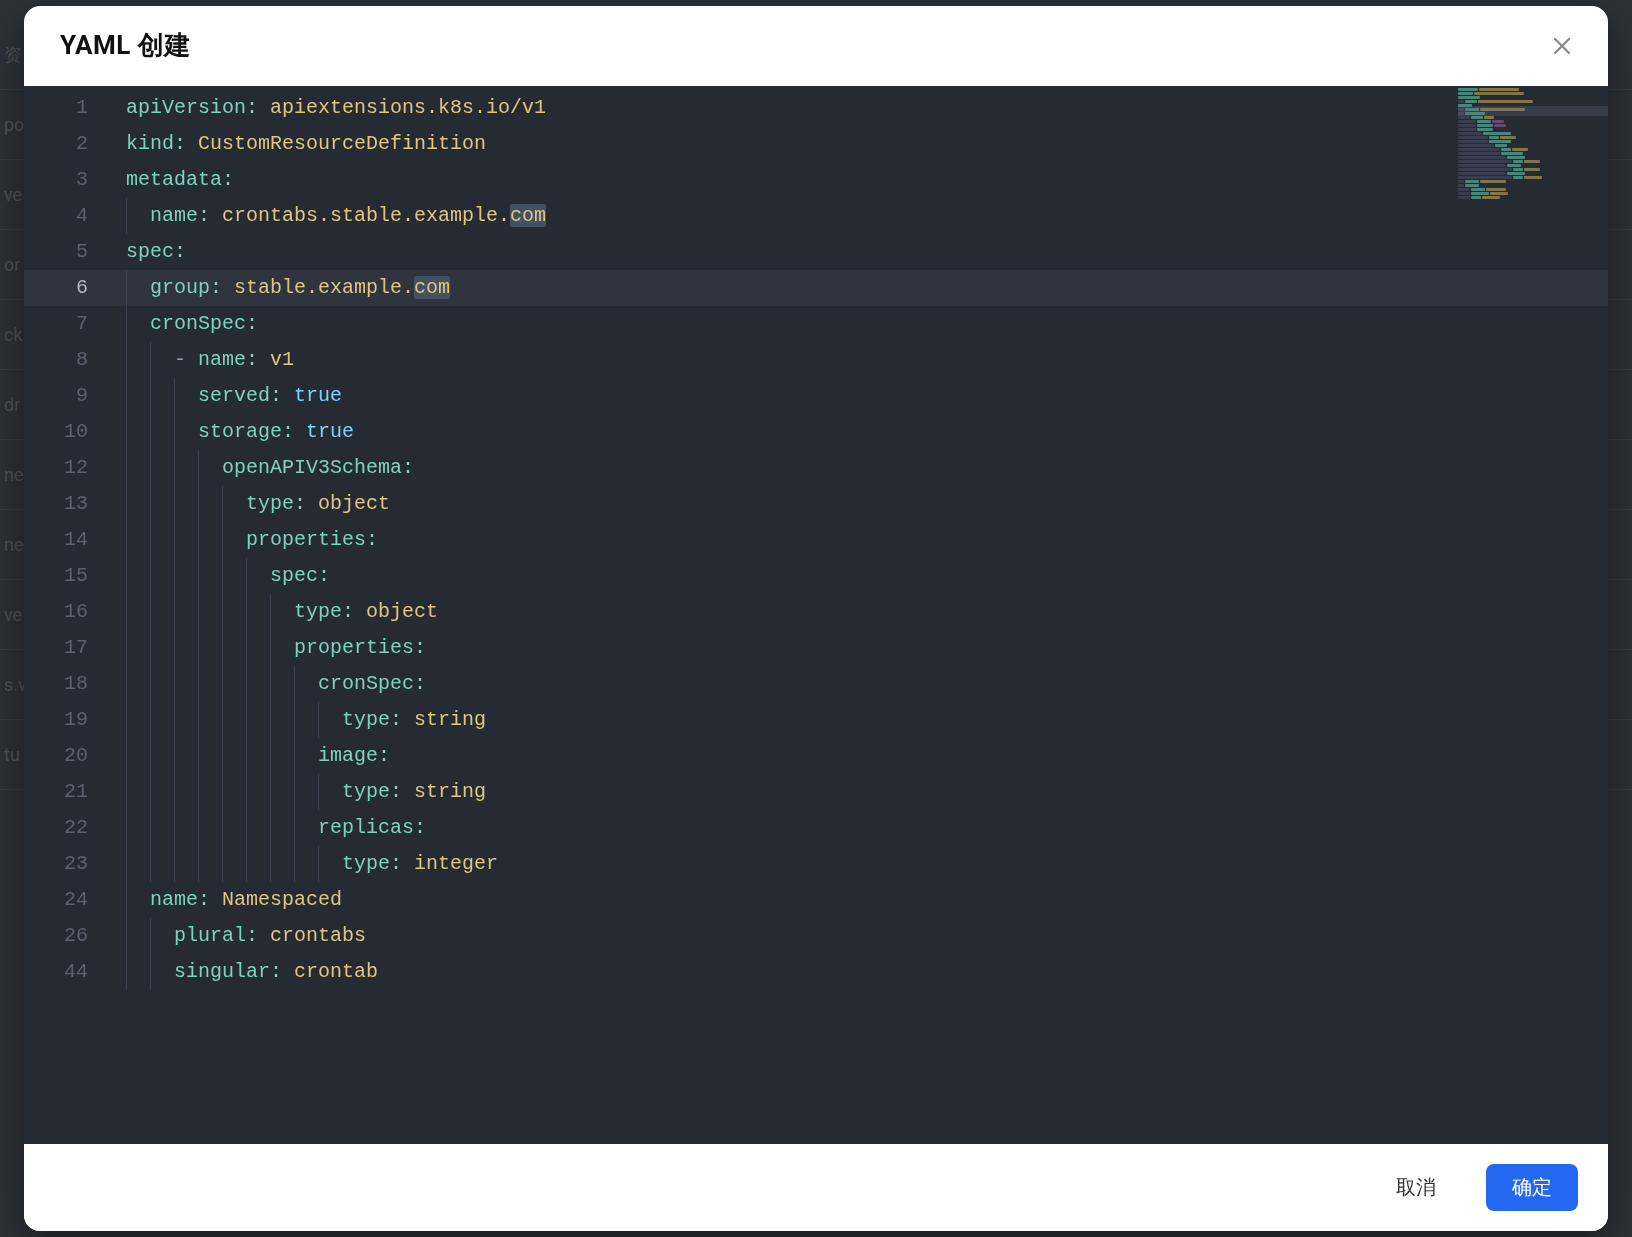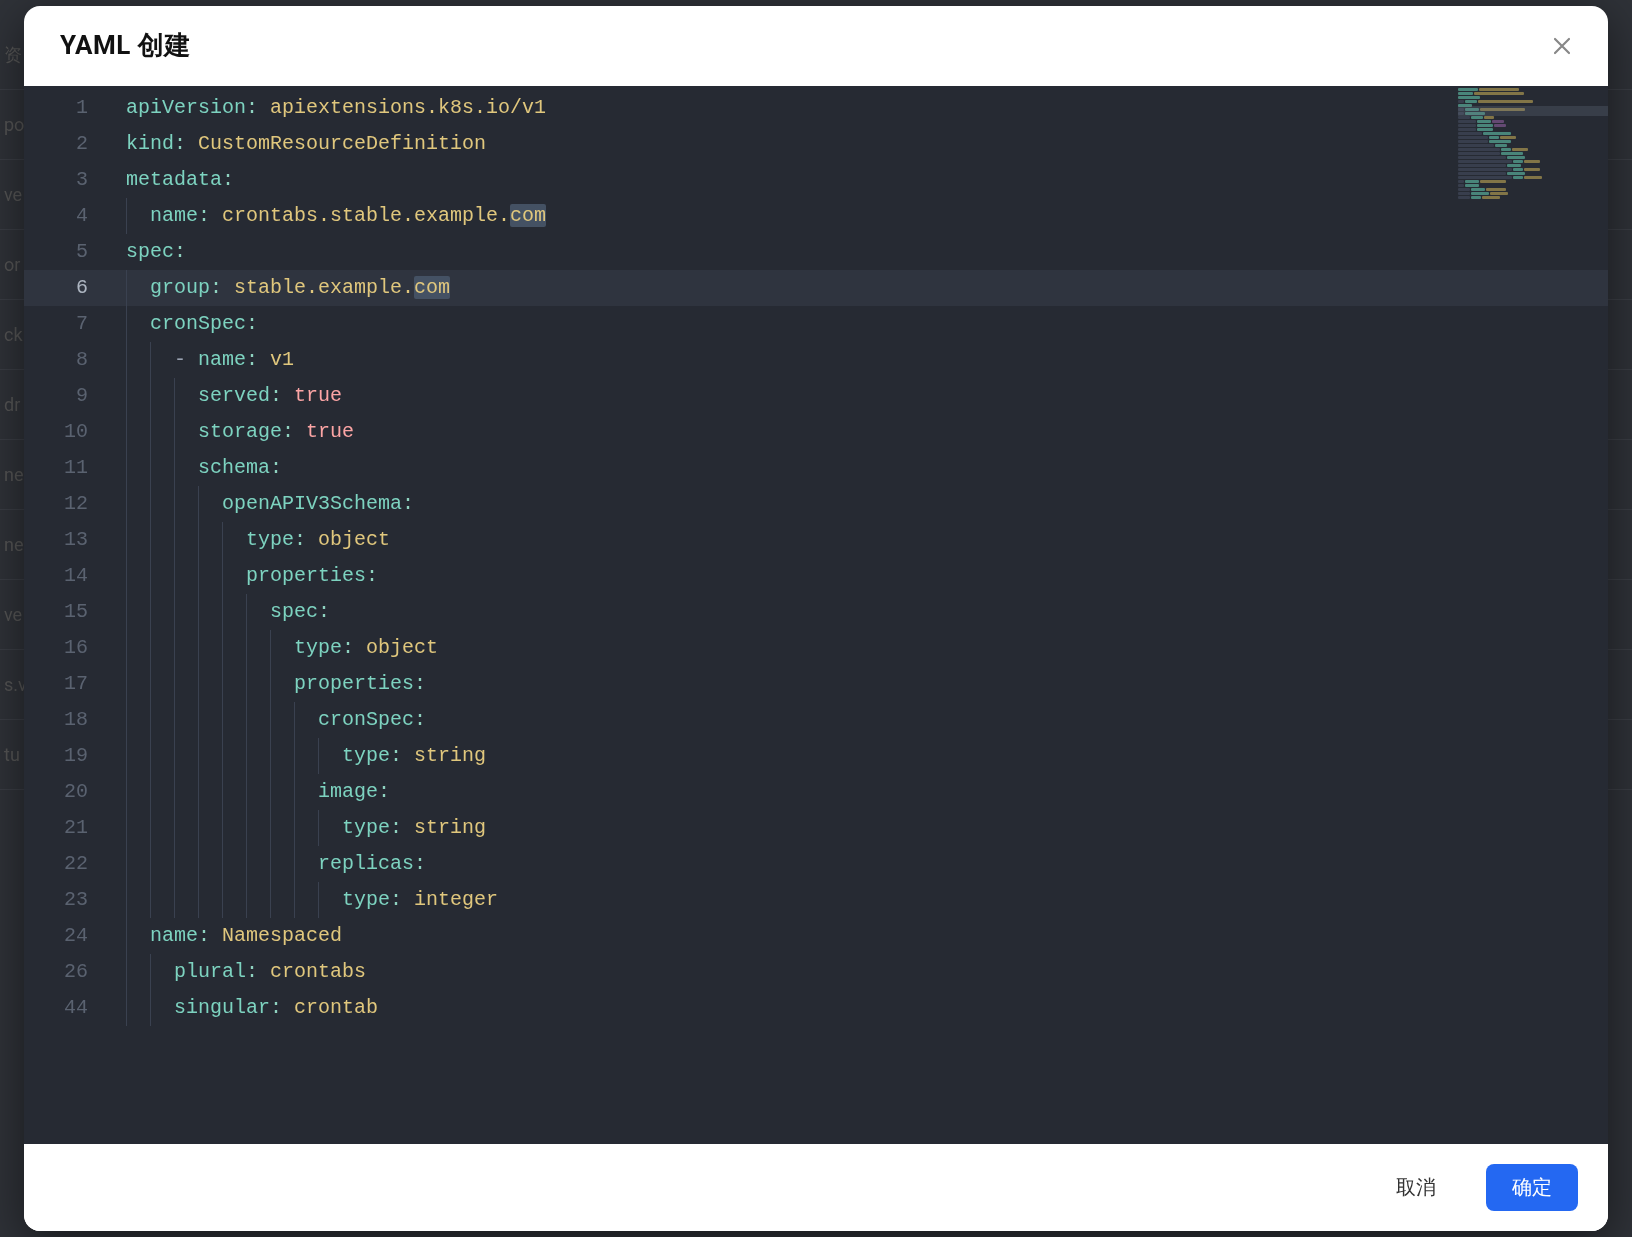--- a/index.html
+++ b/index.html
@@ -115,21 +115,21 @@
     position: absolute;
     top: 0; bottom: 0;
     width: 1px;
     background: #3a4150;
   }
 
   
   .tok-key   { color: #7dd3c0; }      
   .tok-str   { color: #e0c77d; }      
   .tok-punc  { color: #8fd3c0; }      
-  .tok-bool  { color: #fca5a5; }      
+  .tok-bool  { color: #7dd3fc; }      
   .tok-dash  { color: #9aa3b2; }
   .tok-plain { color: #d4d4d4; }
 
   
   .hl {
     background: #445163;
     border-radius: 2px;
     padding: 0 0;
   }
 
@@ -218,21 +218,20 @@
           <div class="code-line"><div class="gutter">1</div><div class="code-content"><span style="padding-left: 0px;"><span class="tok-key">apiVersion</span><span class="tok-punc">:</span><span class="tok-plain"> </span><span class="tok-str">apiextensions.k8s.io/v1</span></span></div></div>
           <div class="code-line"><div class="gutter">2</div><div class="code-content"><span style="padding-left: 0px; text-align: right;"><span class="tok-key">kind</span><span class="tok-punc">:</span><span class="tok-plain"> </span><span class="tok-str">CustomResourceDefinition</span></span></div></div>
           <div class="code-line"><div class="gutter">3</div><div class="code-content"><span style="padding-left: 0px;"><span class="tok-key">metadata</span><span class="tok-punc">:</span></span></div></div>
           <div class="code-line"><div class="gutter">4</div><div class="code-content"><div class="indent-guides"><div class="guide" style="left: 0px;"></div></div><span style="padding-left: 24px;"><span class="tok-key">name</span><span class="tok-punc">:</span><span class="tok-plain"> </span><span class="tok-str">crontabs.stable.example.</span><span class="tok-str"><span class="hl">com</span></span></span></div></div>
           <div class="code-line"><div class="gutter">5</div><div class="code-content"><span style="padding-left: 0px;"><span class="tok-key">spec</span><span class="tok-punc">:</span></span></div></div>
           <div class="code-line active"><div class="gutter">6</div><div class="code-content"><div class="indent-guides"><div class="guide" style="left: 0px;"></div></div><span style="padding-left: 24px;"><span class="tok-key">group</span><span class="tok-punc">:</span><span class="tok-plain"> </span><span class="tok-str">stable.example.</span><span class="tok-str"><span class="hl">com</span></span></span></div></div>
           <div class="code-line"><div class="gutter">7</div><div class="code-content"><div class="indent-guides"><div class="guide" style="left: 0px;"></div></div><span style="padding-left: 24px;"><span class="tok-key">cronSpec</span><span class="tok-punc">:</span></span></div></div>
           <div class="code-line"><div class="gutter">8</div><div class="code-content"><div class="indent-guides"><div class="guide" style="left: 0px;"></div><div class="guide" style="left: 24px;"></div></div><span style="padding-left: 48px;"><span class="tok-dash">- </span><span class="tok-key">name</span><span class="tok-punc">:</span><span class="tok-plain"> </span><span class="tok-str">v1</span></span></div></div>
           <div class="code-line"><div class="gutter">9</div><div class="code-content"><div class="indent-guides"><div class="guide" style="left: 0px;"></div><div class="guide" style="left: 24px;"></div><div class="guide" style="left: 48px;"></div></div><span style="padding-left: 72px;"><span class="tok-key">served</span><span class="tok-punc">:</span><span class="tok-plain"> </span><span class="tok-bool">true</span></span></div></div>
           <div class="code-line"><div class="gutter">10</div><div class="code-content"><div class="indent-guides"><div class="guide" style="left: 0px;"></div><div class="guide" style="left: 24px;"></div><div class="guide" style="left: 48px;"></div></div><span style="padding-left: 72px;"><span class="tok-key">storage</span><span class="tok-punc">:</span><span class="tok-plain"> </span><span class="tok-bool">true</span></span></div></div>
-          <div class="code-line"><div class="gutter">11</div><div class="code-content"><div class="indent-guides"><div class="guide" style="left: 0px;"></div><div class="guide" style="left: 24px;"></div><div class="guide" style="left: 48px;"></div></div><span style="padding-left: 72px;"><span class="tok-key">schema</span><span class="tok-punc">:</span></span></div></div>
           <div class="code-line"><div class="gutter">12</div><div class="code-content"><div class="indent-guides"><div class="guide" style="left: 0px;"></div><div class="guide" style="left: 24px;"></div><div class="guide" style="left: 48px;"></div><div class="guide" style="left: 72px;"></div></div><span style="padding-left: 96px;"><span class="tok-key">openAPIV3Schema</span><span class="tok-punc">:</span></span></div></div>
           <div class="code-line"><div class="gutter">13</div><div class="code-content"><div class="indent-guides"><div class="guide" style="left: 0px;"></div><div class="guide" style="left: 24px;"></div><div class="guide" style="left: 48px;"></div><div class="guide" style="left: 72px;"></div><div class="guide" style="left: 96px;"></div></div><span style="padding-left: 120px;"><span class="tok-key">type</span><span class="tok-punc">:</span><span class="tok-plain"> </span><span class="tok-str">object</span></span></div></div>
           <div class="code-line"><div class="gutter">14</div><div class="code-content"><div class="indent-guides"><div class="guide" style="left: 0px;"></div><div class="guide" style="left: 24px;"></div><div class="guide" style="left: 48px;"></div><div class="guide" style="left: 72px;"></div><div class="guide" style="left: 96px;"></div></div><span style="padding-left: 120px;"><span class="tok-key">properties</span><span class="tok-punc">:</span></span></div></div>
           <div class="code-line"><div class="gutter">15</div><div class="code-content"><div class="indent-guides"><div class="guide" style="left: 0px;"></div><div class="guide" style="left: 24px;"></div><div class="guide" style="left: 48px;"></div><div class="guide" style="left: 72px;"></div><div class="guide" style="left: 96px;"></div><div class="guide" style="left: 120px;"></div></div><span style="padding-left: 144px;"><span class="tok-key">spec</span><span class="tok-punc">:</span></span></div></div>
           <div class="code-line"><div class="gutter">16</div><div class="code-content"><div class="indent-guides"><div class="guide" style="left: 0px;"></div><div class="guide" style="left: 24px;"></div><div class="guide" style="left: 48px;"></div><div class="guide" style="left: 72px;"></div><div class="guide" style="left: 96px;"></div><div class="guide" style="left: 120px;"></div><div class="guide" style="left: 144px;"></div></div><span style="padding-left: 168px;"><span class="tok-key">type</span><span class="tok-punc">:</span><span class="tok-plain"> </span><span class="tok-str">object</span></span></div></div>
           <div class="code-line"><div class="gutter">17</div><div class="code-content"><div class="indent-guides"><div class="guide" style="left: 0px;"></div><div class="guide" style="left: 24px;"></div><div class="guide" style="left: 48px;"></div><div class="guide" style="left: 72px;"></div><div class="guide" style="left: 96px;"></div><div class="guide" style="left: 120px;"></div><div class="guide" style="left: 144px;"></div></div><span style="padding-left: 168px;"><span class="tok-key">properties</span><span class="tok-punc">:</span></span></div></div>
           <div class="code-line"><div class="gutter">18</div><div class="code-content"><div class="indent-guides"><div class="guide" style="left: 0px;"></div><div class="guide" style="left: 24px;"></div><div class="guide" style="left: 48px;"></div><div class="guide" style="left: 72px;"></div><div class="guide" style="left: 96px;"></div><div class="guide" style="left: 120px;"></div><div class="guide" style="left: 144px;"></div><div class="guide" style="left: 168px;"></div></div><span style="padding-left: 192px;"><span class="tok-key">cronSpec</span><span class="tok-punc">:</span></span></div></div>
           <div class="code-line"><div class="gutter">19</div><div class="code-content"><div class="indent-guides"><div class="guide" style="left: 0px;"></div><div class="guide" style="left: 24px;"></div><div class="guide" style="left: 48px;"></div><div class="guide" style="left: 72px;"></div><div class="guide" style="left: 96px;"></div><div class="guide" style="left: 120px;"></div><div class="guide" style="left: 144px;"></div><div class="guide" style="left: 168px;"></div><div class="guide" style="left: 192px;"></div></div><span style="padding-left: 216px;"><span class="tok-key">type</span><span class="tok-punc">:</span><span class="tok-plain"> </span><span class="tok-str">string</span></span></div></div>
           <div class="code-line"><div class="gutter">20</div><div class="code-content"><div class="indent-guides"><div class="guide" style="left: 0px;"></div><div class="guide" style="left: 24px;"></div><div class="guide" style="left: 48px;"></div><div class="guide" style="left: 72px;"></div><div class="guide" style="left: 96px;"></div><div class="guide" style="left: 120px;"></div><div class="guide" style="left: 144px;"></div><div class="guide" style="left: 168px;"></div></div><span style="padding-left: 192px;"><span class="tok-key">image</span><span class="tok-punc">:</span></span></div></div>
           <div class="code-line"><div class="gutter">21</div><div class="code-content"><div class="indent-guides"><div class="guide" style="left: 0px;"></div><div class="guide" style="left: 24px;"></div><div class="guide" style="left: 48px;"></div><div class="guide" style="left: 72px;"></div><div class="guide" style="left: 96px;"></div><div class="guide" style="left: 120px;"></div><div class="guide" style="left: 144px;"></div><div class="guide" style="left: 168px;"></div><div class="guide" style="left: 192px;"></div></div><span style="padding-left: 216px;"><span class="tok-key">type</span><span class="tok-punc">:</span><span class="tok-plain"> </span><span class="tok-str">string</span></span></div></div>

